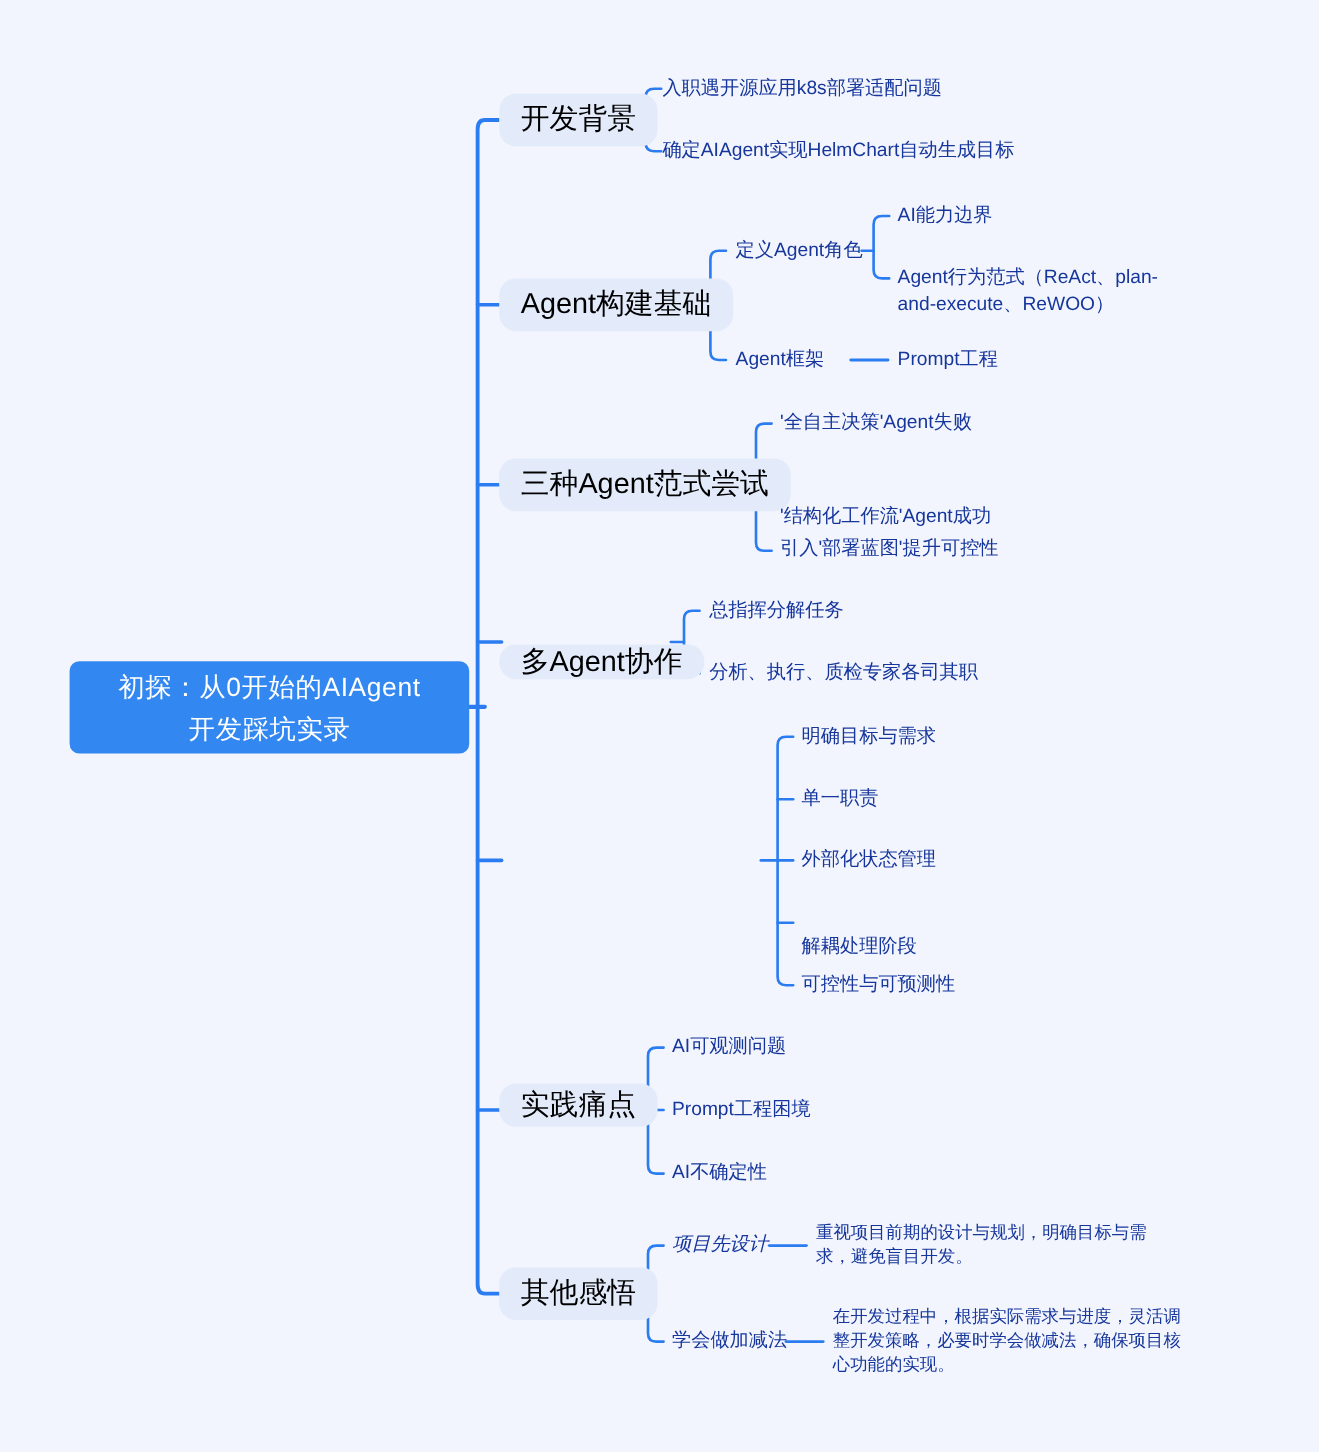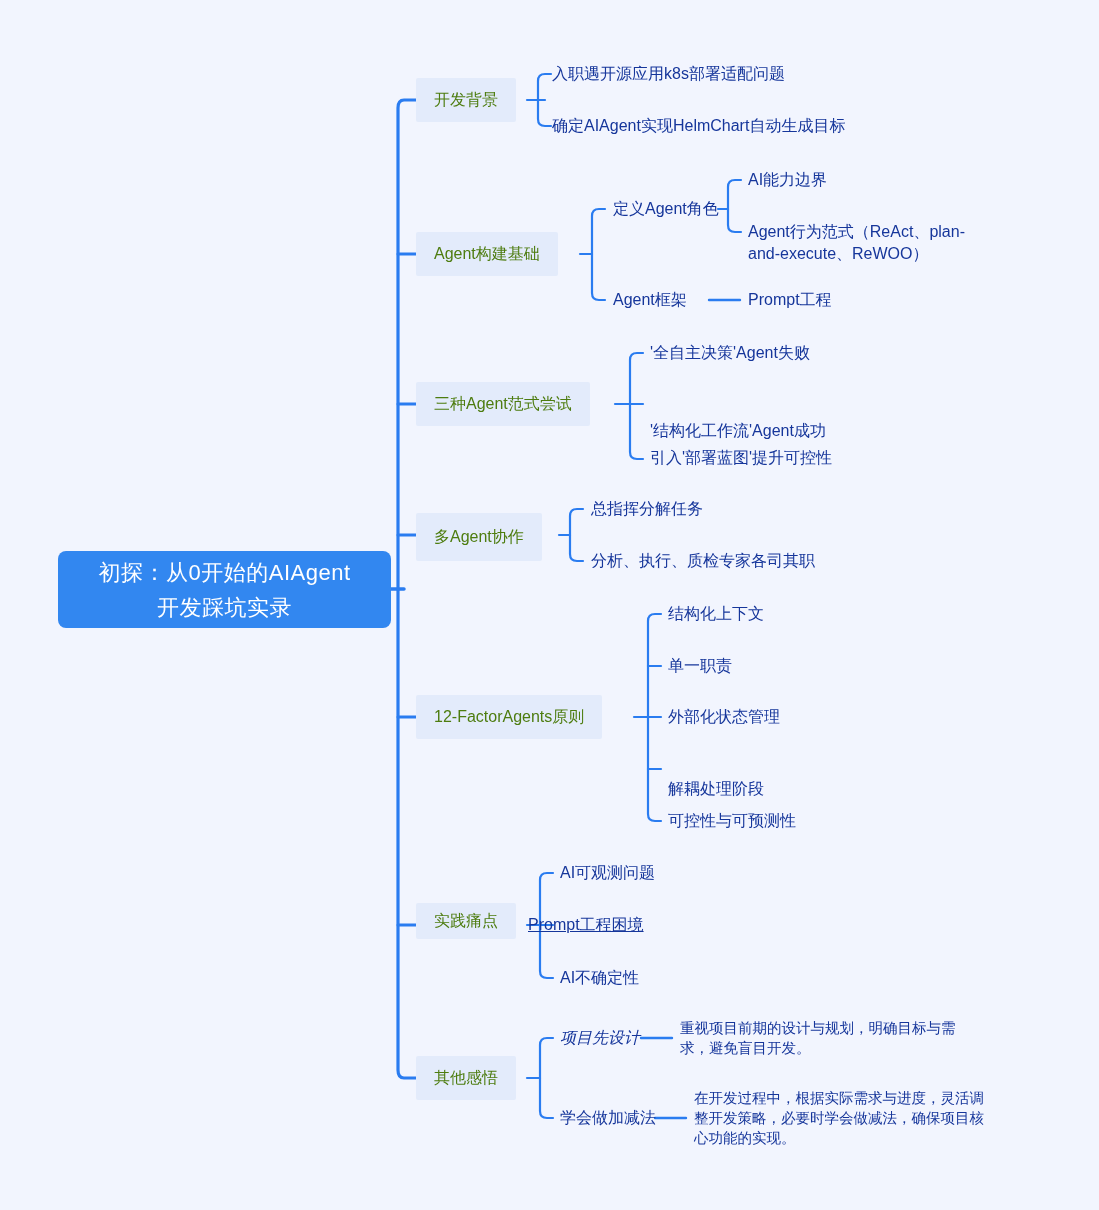--- a/index.html
+++ b/index.html
@@ -24,24 +24,24 @@
     text-align:center;
     font-size:22px;
     line-height:35px;
     letter-spacing:0.5px;
     padding:10px 14px;
   }
 
   
   .lvl1{
     background:#e3ebfb;
-    color:#4d7c0f;
-    border-radius:2px;
+    color:#000000;
+    border-radius:14px;
     display:flex;align-items:center;justify-content:center;
-    font-size:16px;
+    font-size:24px;
     line-height:26px;
     white-space:nowrap;
     padding:9px 18px;
   }
 
   
   .leaf{
     color:#16369b;
     font-size:16px;
     line-height:22px;
@@ -153,56 +153,53 @@
   <div class="node leaf" style="left:650px;top:342px;height:22px;">
     <span>'全自主决策'Agent失败</span>
   </div>
   <div class="node leaf" style="left:650px;top:394px;height:22px;margin-top:26px;">
     <span>'结构化工作流'Agent成功</span>
   </div>
   <div class="node leaf" style="left:650px;top:447px;height:22px;">
     <span>引入'部署蓝图'提升可控性</span>
   </div>
 
-  <div class="node lvl1" style="left:416px;top:513px;height:48px;">
+  <div class="node lvl1" style="left:416px;top:537px;height:29px;">
     <span>多Agent协作</span>
   </div>
   <div class="node leaf" style="left:591px;top:498px;height:22px;">
     <span>总指挥分解任务</span>
   </div>
   <div class="node leaf" style="left:591px;top:550px;height:22px;">
     <span>分析、执行、质检专家各司其职</span>
   </div>
 
-  <div class="node lvl1" style="left:416px;top:695px;height:44px;">
-    <span>12-FactorAgents原则</span>
-  </div>
   <div class="node leaf" style="left:668px;top:603px;height:22px;">
-    <span>结构化上下文</span>
+    <span>明确目标与需求</span>
   </div>
   <div class="node leaf" style="left:668px;top:655px;height:22px;">
     <span>单一职责</span>
   </div>
   <div class="node leaf" style="left:668px;top:706px;height:22px;">
     <span>外部化状态管理</span>
   </div>
   <div class="node leaf" style="left:668px;top:758px;height:22px;margin-top:20px;">
     <span>解耦处理阶段</span>
   </div>
   <div class="node leaf" style="left:668px;top:810px;height:22px;">
     <span>可控性与可预测性</span>
   </div>
 
   <div class="node lvl1" style="left:416px;top:903px;height:36px;">
     <span>实践痛点</span>
   </div>
   <div class="node leaf" style="left:560px;top:862px;height:22px;">
     <span>AI可观测问题</span>
   </div>
-  <div class="node leaf" style="left:528px;top:914px;height:22px;text-decoration:underline;">
+  <div class="node leaf" style="left:560px;top:914px;height:22px;">
     <span>Prompt工程困境</span>
   </div>
   <div class="node leaf" style="left:560px;top:967px;height:22px;">
     <span>AI不确定性</span>
   </div>
 
   <div class="node lvl1" style="left:416px;top:1056px;height:44px;">
     <span>其他感悟</span>
   </div>
   <div class="node leaf" style="left:560px;top:1027px;height:22px;font-style:italic;">

